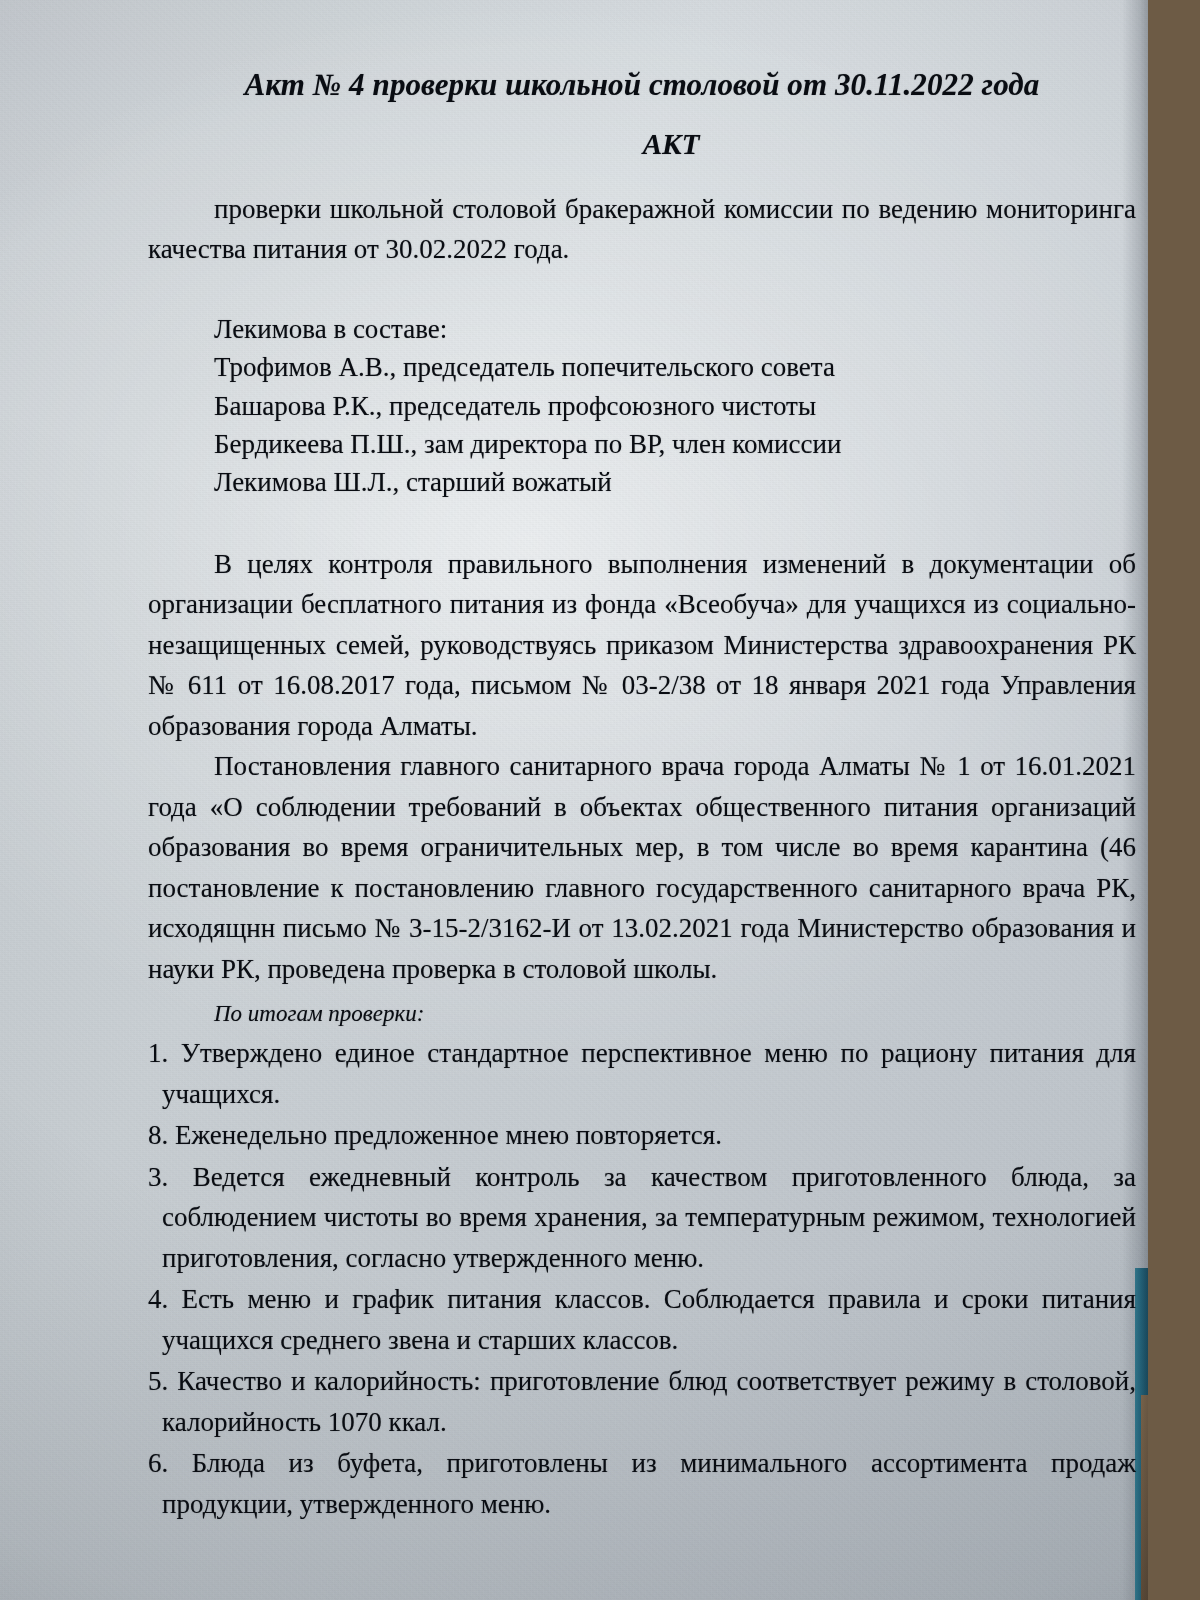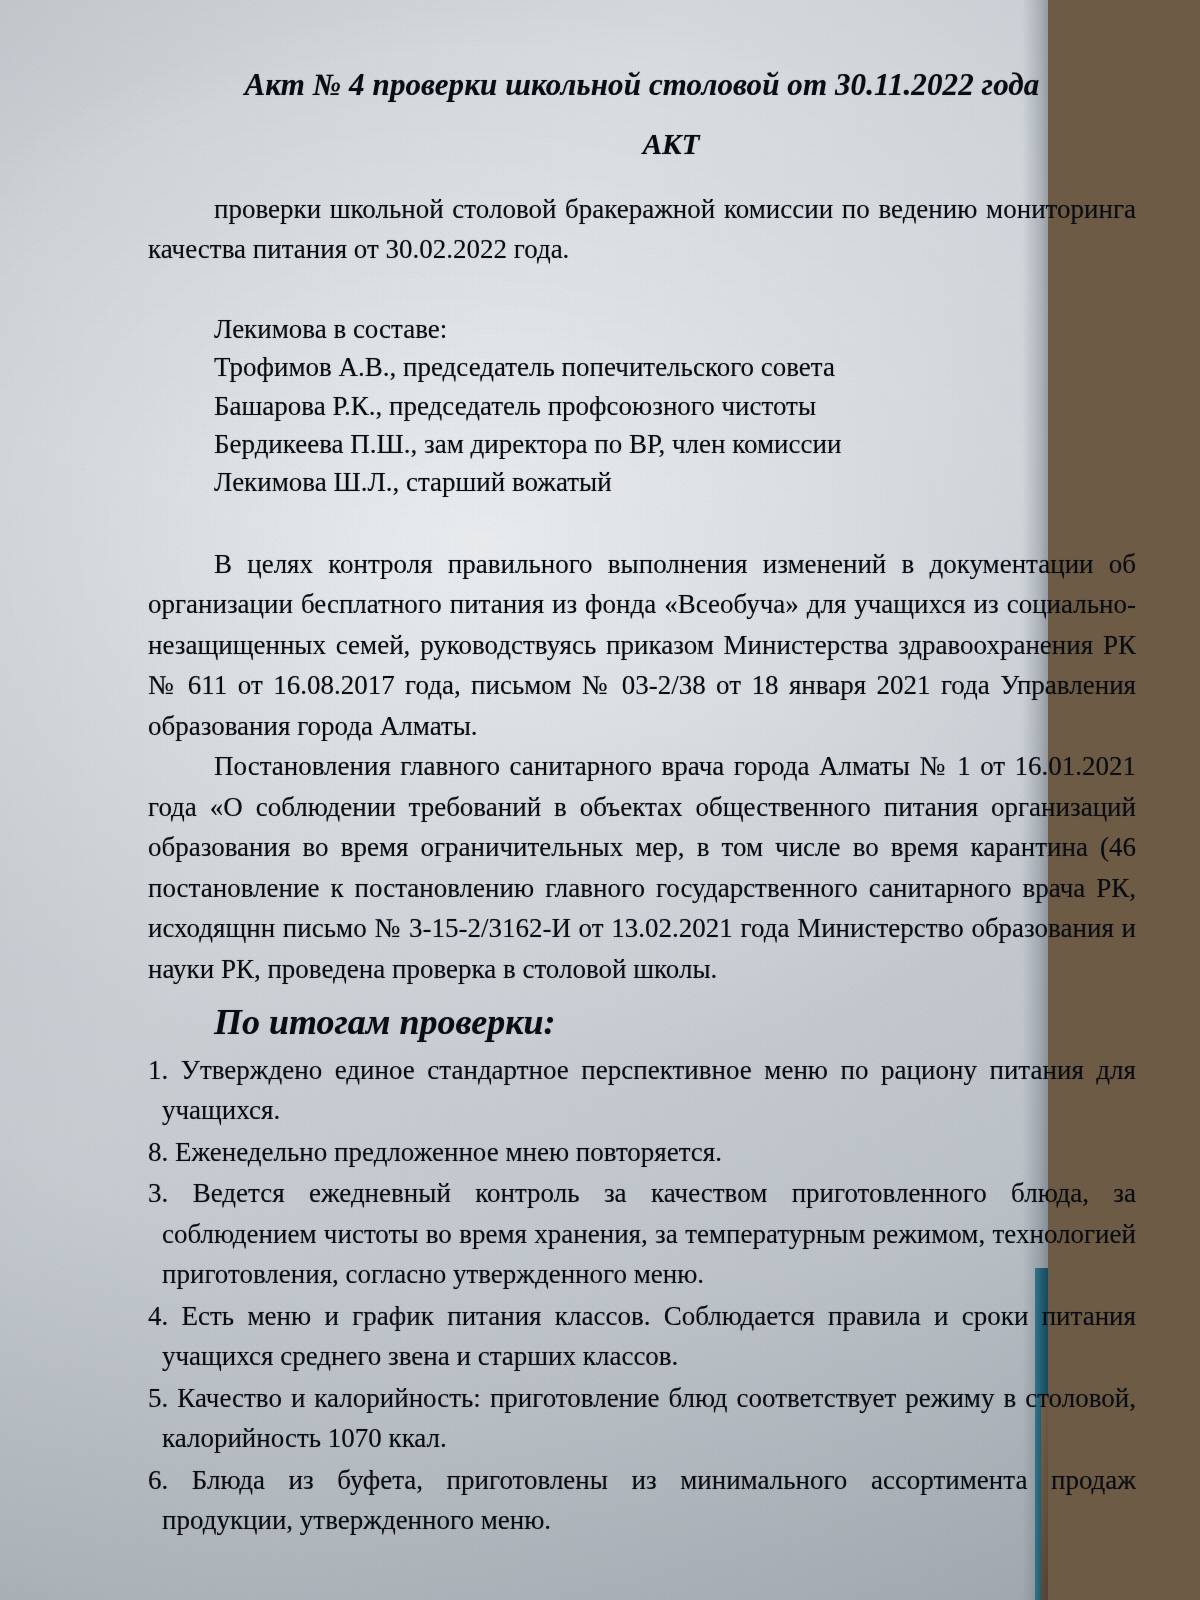--- a/index.html
+++ b/index.html
@@ -11,21 +11,21 @@
     width: 1200px;
     height: 1600px;
     overflow: hidden;
     background: #6d5b45;
     font-family: "Liberation Serif", "DejaVu Serif", serif;
   }
 
   
   #page {
     position: relative;
-    width: 1048px;
+    width: 1148px;
     height: 1600px;
     box-sizing: border-box;
     background:
       radial-gradient(ellipse 900px 700px at 46% 34%,
           rgba(255,255,255,0.55) 0%,
           rgba(255,255,255,0.20) 45%,
           rgba(255,255,255,0.00) 78%),
       linear-gradient(118deg,
           #c9ced3 0%,
           #ced4d8 18%,
@@ -141,23 +141,23 @@
     padding-left: 66px;
   }
   .roster div {
     font-size: 27px;
     line-height: 1.42;
     text-align: left;
     white-space: nowrap;
   }
 
   .results-head {
-    font-weight: bold;
+    font-weight: normal;
     font-style: italic;
-    font-size: 36px;
+    font-size: 23px;
     line-height: 1.3;
     margin: 10px 0 4px 0;
     padding-left: 66px;
   }
 
   ol.findings {
     list-style: none;
     margin: 0;
     padding: 0;
   }

